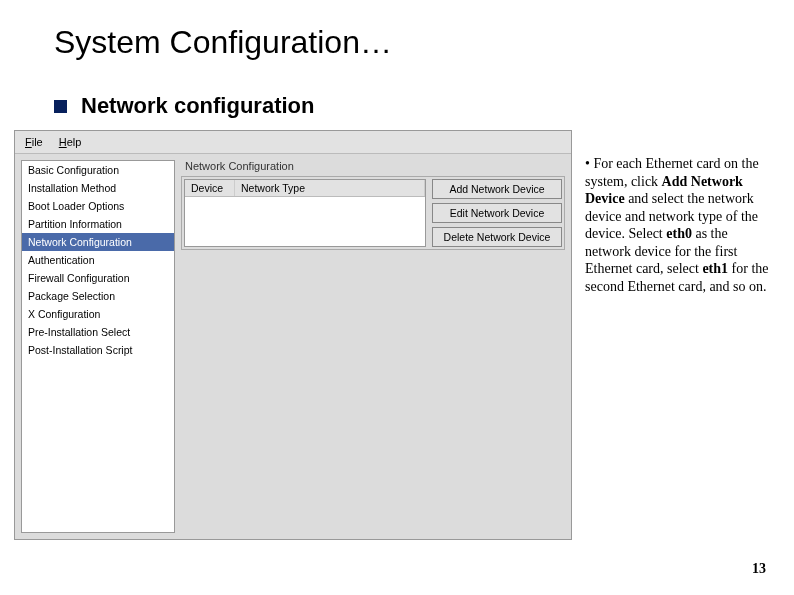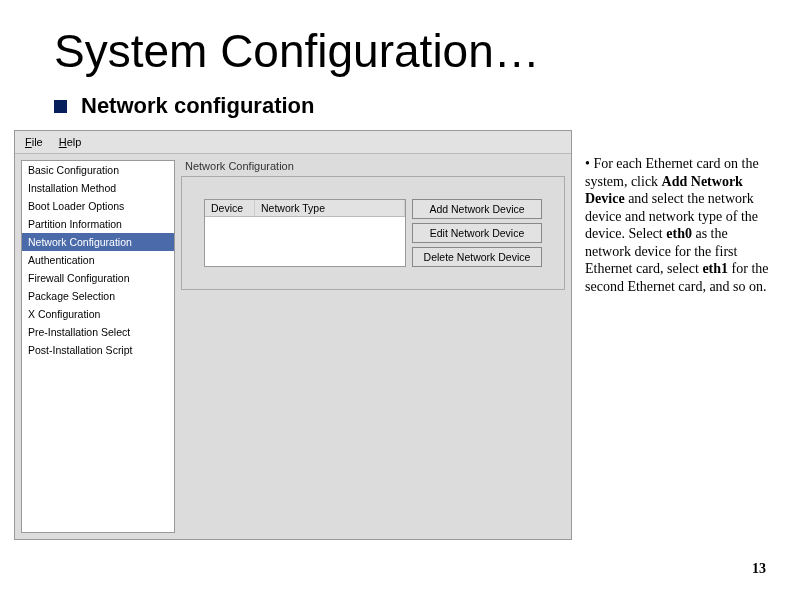--- a/index.html
+++ b/index.html
@@ -8,21 +8,21 @@
     height: 595px;
     background: #fff;
     font-family: Arial, Helvetica, sans-serif;
     position: relative;
     overflow: hidden;
   }
   .slide-title {
     position: absolute;
     top: 24px;
     left: 54px;
-    font-size: 46px;
+    font-size: 32px;
     font-weight: 400;
   }
   .subtitle-row {
     position: absolute;
     top: 93px;
     left: 54px;
     display: flex;
     align-items: center;
     gap: 14px;
   }
@@ -90,21 +90,21 @@
     gap: 4px;
   }
   .group-label {
     font-size: 11px;
     color: #333;
     padding-left: 4px;
   }
   .group-box {
     border: 1px solid #aaa;
     background: #dcdcdc;
-    padding: 22px;
+    padding: 2px;
     display: flex;
     gap: 6px;
     min-height: 52px;
   }
   .device-table {
     flex: 1;
     background: #fff;
     border: 1px solid #999;
     font-size: 10.5px;
   }

